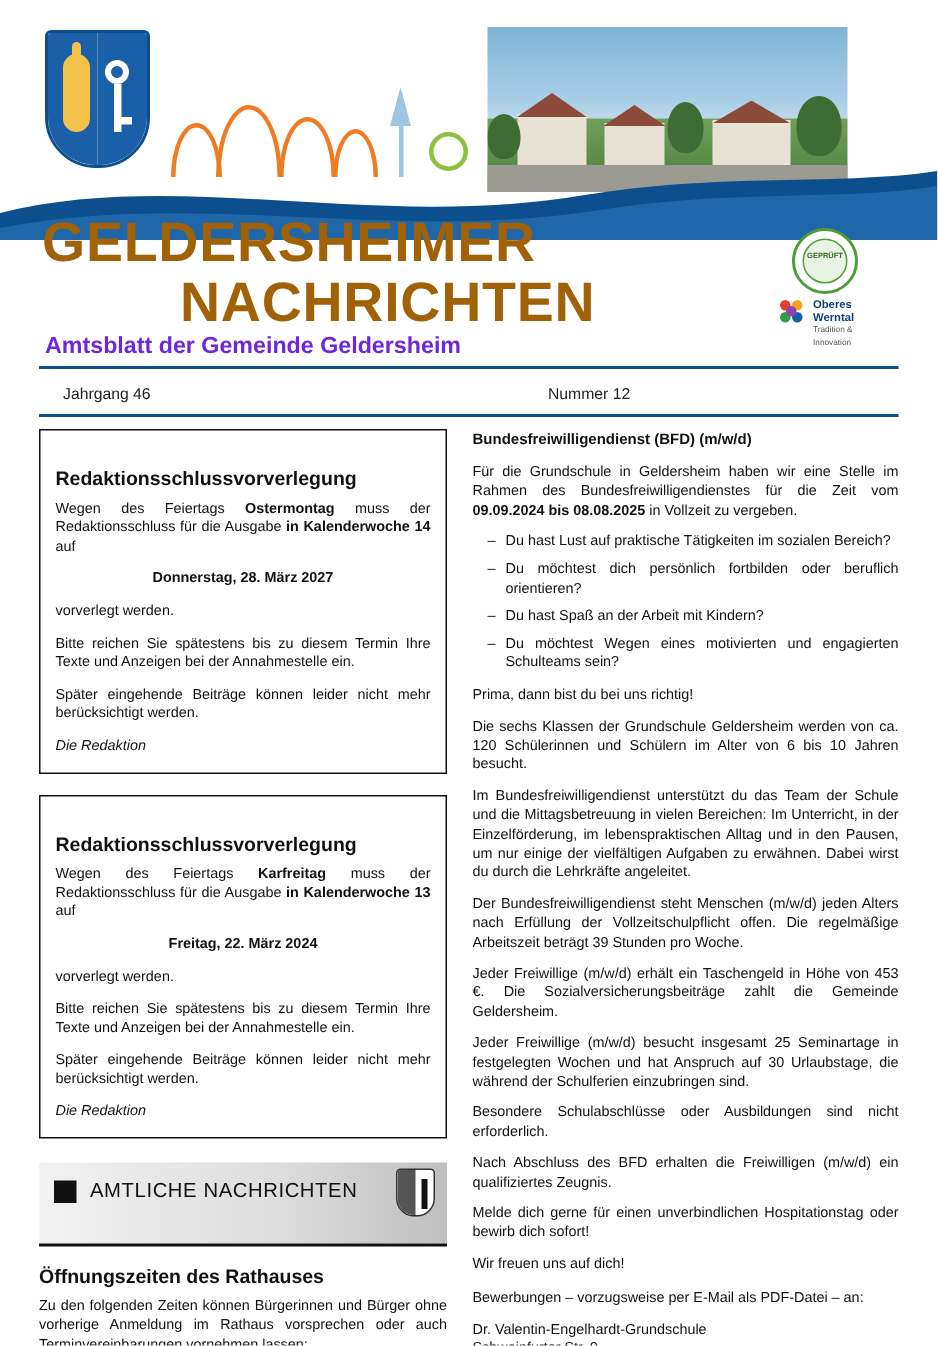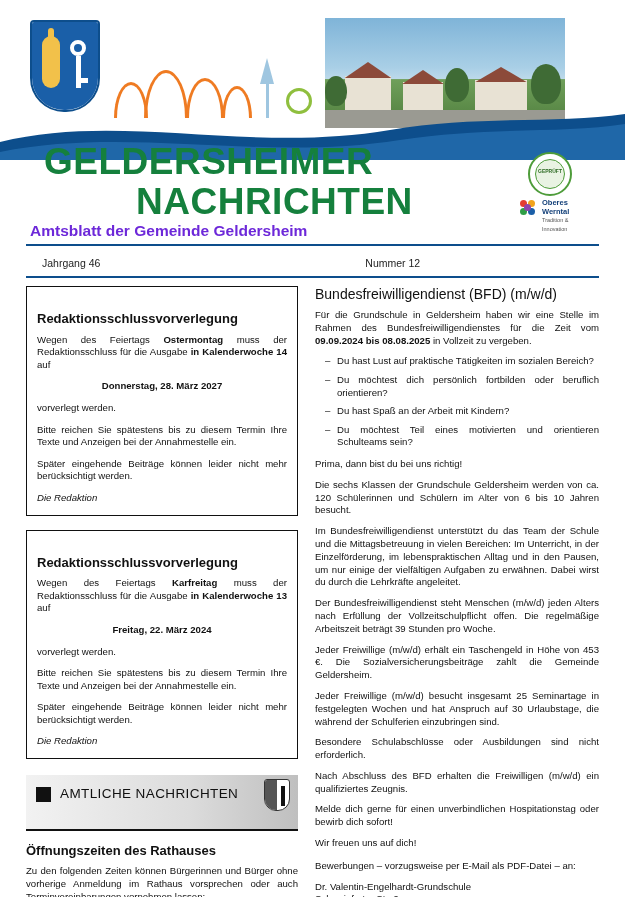--- a/index.html
+++ b/index.html
@@ -43,22 +43,22 @@
 
   .mh-skyline { position:absolute; left:110px; top:52px; width:215px; height:68px; }
   .mh-skyline .arc { position:absolute; border:3px solid #ef7b22; border-bottom:none; border-radius:50% 50% 0 0 / 100% 100% 0 0; }
   .mh-skyline .tower { position:absolute; width:3px; background:#9fc6e0; }
   .mh-skyline .spire { position:absolute; width:0;height:0;border-left:7px solid transparent;border-right:7px solid transparent;border-bottom:26px solid #9fc6e0; }
   .mh-skyline .circ { position:absolute; width:26px;height:26px;border:3px solid #8fbf3e;border-radius:50%; }
 
   .mh-wave { position:absolute; left:0; top:108px; width:625px; height:52px; }
 
   .mh-title {
-    position: absolute; left: 44px; top: 142px; width: 480px;
-    font-size: 37px; line-height: 40px; font-weight: bold; color: #15803d;
+    position: absolute; left: 28px; top: 142px; width: 480px;
+    font-size: 37px; line-height: 40px; font-weight: bold; color: #a16207;
     letter-spacing: .5px;
   }
   .mh-title .l2 { display:block; padding-left: 92px; }
   .mh-sub {
     position: absolute; left: 30px; top: 222px;
     font-size: 15.5px; font-weight: bold; color: #6d28d9;
   }
 
   .badge-round {
     position:absolute; left:528px; top:152px; width:44px; height:44px; border-radius:50%;
@@ -115,21 +115,21 @@
 
   h2.sec { font-size:13px; font-weight:bold; margin:0 0 7px 0; }
   .body-txt { font-size:9.6px; line-height:12.8px; text-align:justify; margin:0 0 8px 0; }
   .body-txt.nojust { text-align:left; }
 
   table.hours { width:100%; border-collapse:collapse; font-size:9.6px; }
   table.hours td { padding:1px 0; vertical-align:top; line-height:13px; }
   table.hours td.day { width:78px; }
 
   
-  h2.rtitle { font-size:14px; font-weight:normal; margin:0 0 7px 0; line-height:16px; }
+  h2.rtitle { font-size:10px; font-weight:bold; margin:0 0 7px 0; line-height:16px; }
   ul.dashes { list-style:none; margin:0 0 9px 0; padding:0 0 0 10px; }
   ul.dashes li { position:relative; padding-left:12px; margin-bottom:6px; font-size:9.6px; line-height:12.6px; text-align:justify; }
   ul.dashes li:before { content:"\2013"; position:absolute; left:0; top:0; }
   .addr { font-size:9.6px; line-height:12.8px; margin:0 0 8px 0; }
   b { font-weight:bold; }
 </style>
 </head>
 <body>
 
 <div class="page">
@@ -258,21 +258,21 @@
   <div class="col-right">
 
     <h2 class="rtitle">Bundesfreiwilligendienst (BFD) (m/w/d)</h2>
 
     <p class="body-txt"><span>Für die Grundschule in Geldersheim haben wir eine Stelle im Rahmen des Bundesfreiwilligendienstes für die Zeit vom </span><b>09.09.2024 bis 08.08.2025</b><span> in Vollzeit zu vergeben.</span></p>
 
     <ul class="dashes">
       <li>Du hast Lust auf praktische Tätigkeiten im sozialen Bereich?</li>
       <li>Du möchtest dich persönlich fortbilden oder beruflich orientieren?</li>
       <li>Du hast Spaß an der Arbeit mit Kindern?</li>
-      <li>Du möchtest Teil eines motivierten und orientieren Schulteams sein?</li>
+      <li>Du möchtest Wegen eines motivierten und engagierten Schulteams sein?</li>
     </ul>
 
     <p class="body-txt nojust">Prima, dann bist du bei uns richtig!</p>
     <p class="body-txt">Die sechs Klassen der Grundschule Geldersheim werden von ca. 120 Schülerinnen und Schülern im Alter von 6 bis 10 Jahren besucht.</p>
     <p class="body-txt">Im Bundesfreiwilligendienst unterstützt du das Team der Schule und die Mittagsbetreuung in vielen Bereichen: Im Unterricht, in der Einzelförderung, im lebenspraktischen Alltag und in den Pausen, um nur einige der vielfältigen Aufgaben zu erwähnen. Dabei wirst du durch die Lehrkräfte angeleitet.</p>
     <p class="body-txt">Der Bundesfreiwilligendienst steht Menschen (m/w/d) jeden Alters nach Erfüllung der Vollzeitschulpflicht offen. Die regelmäßige Arbeitszeit beträgt 39 Stunden pro Woche.</p>
     <p class="body-txt">Jeder Freiwillige (m/w/d) erhält ein Taschengeld in Höhe von 453 €. Die Sozialversicherungsbeiträge zahlt die Gemeinde Geldersheim.</p>
     <p class="body-txt">Jeder Freiwillige (m/w/d) besucht insgesamt 25 Seminartage in festgelegten Wochen und hat Anspruch auf 30 Urlaubstage, die während der Schulferien einzubringen sind.</p>
     <p class="body-txt">Besondere Schulabschlüsse oder Ausbildungen sind nicht erforderlich.</p>
     <p class="body-txt">Nach Abschluss des BFD erhalten die Freiwilligen (m/w/d) ein qualifiziertes Zeugnis.</p>

